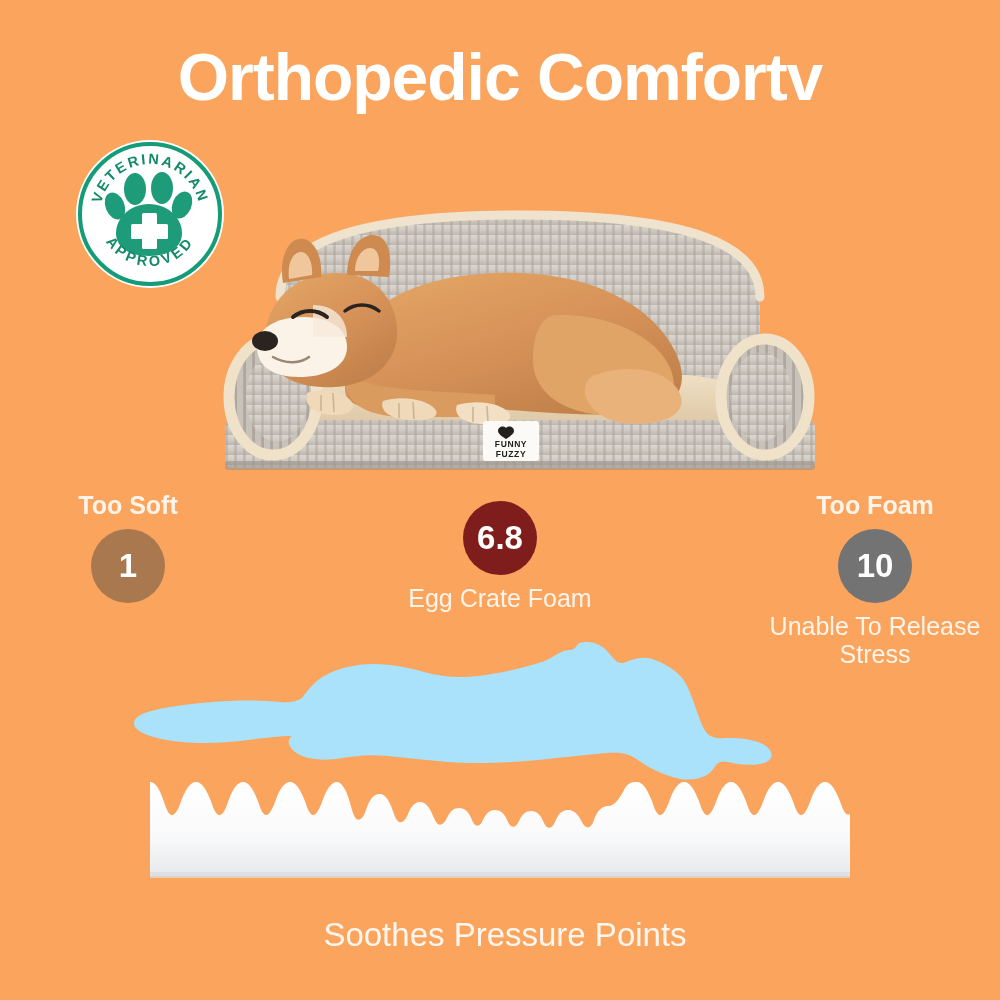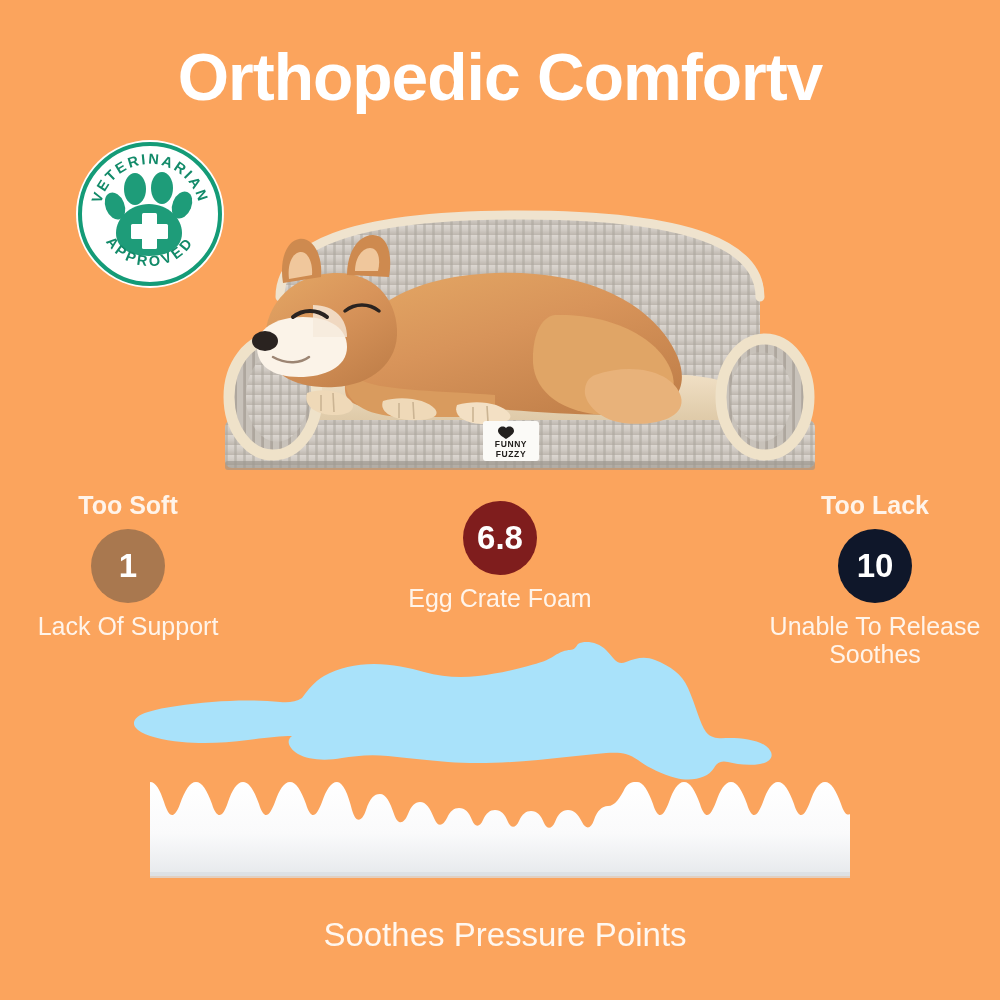--- a/index.html
+++ b/index.html
@@ -203,36 +203,35 @@
     </svg>
   </div>
 
   <div class="scale">
 
     <div class="node node-left">
       <div class="cap-top">Too Soft</div>
       <div class="circle" style="background: rgb(169, 120, 79); color: rgb(255, 255, 255);">
         <span>1</span>
       </div>
-      <div class="cap-bot">Lack Of Support</div>
     </div>
 
     <div class="node node-mid">
       <div class="circle" style="background: #7f1d1d; color: rgb(255, 255, 255);">
         <span>6.8</span>
       </div>
       <div class="cap-bot">Egg Crate Foam</div>
     </div>
 
     <div class="node node-right">
-      <div class="cap-top">Too Lack</div>
-      <div class="circle" style="background: #0f172a; color: rgb(255, 255, 255);">
+      <div class="cap-top">Too Foam</div>
+      <div class="circle" style="background: #737373; color: rgb(255, 255, 255);">
         <span>10</span>
       </div>
-      <div class="cap-bot">Unable To Release Soothes</div>
+      <div class="cap-bot">Unable To Release Stress</div>
     </div>
   </div>
 
   <div class="scene">
 
     <svg class="foam-wrap" viewBox="0 0 700 100" preserveAspectRatio="none">
       <defs>
         <linearGradient id="foamGrad" x1="0" y1="0" x2="0" y2="1">
           <stop offset="0%" stop-color="#FFFFFF"></stop>
           <stop offset="55%" stop-color="#FAFAFB"></stop>

